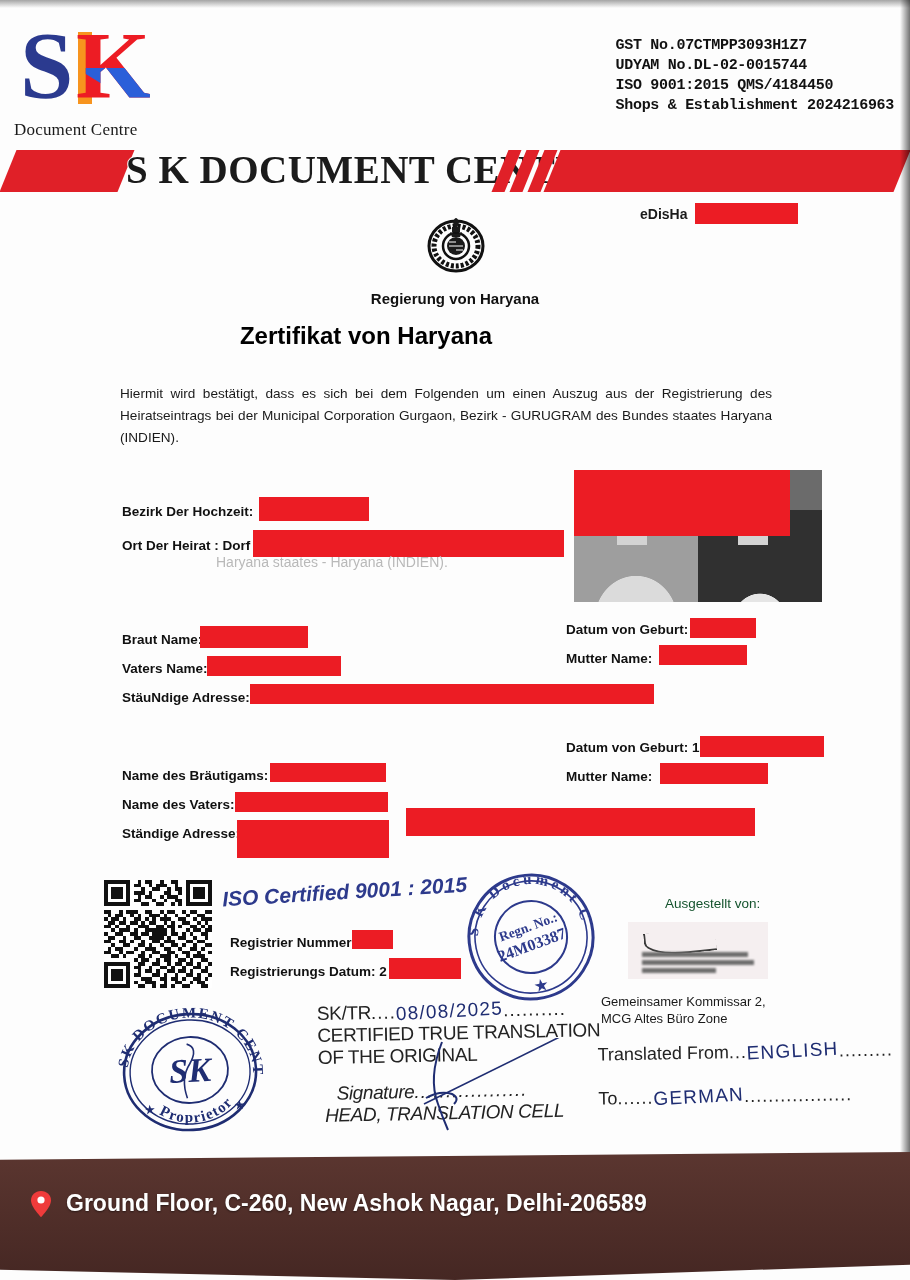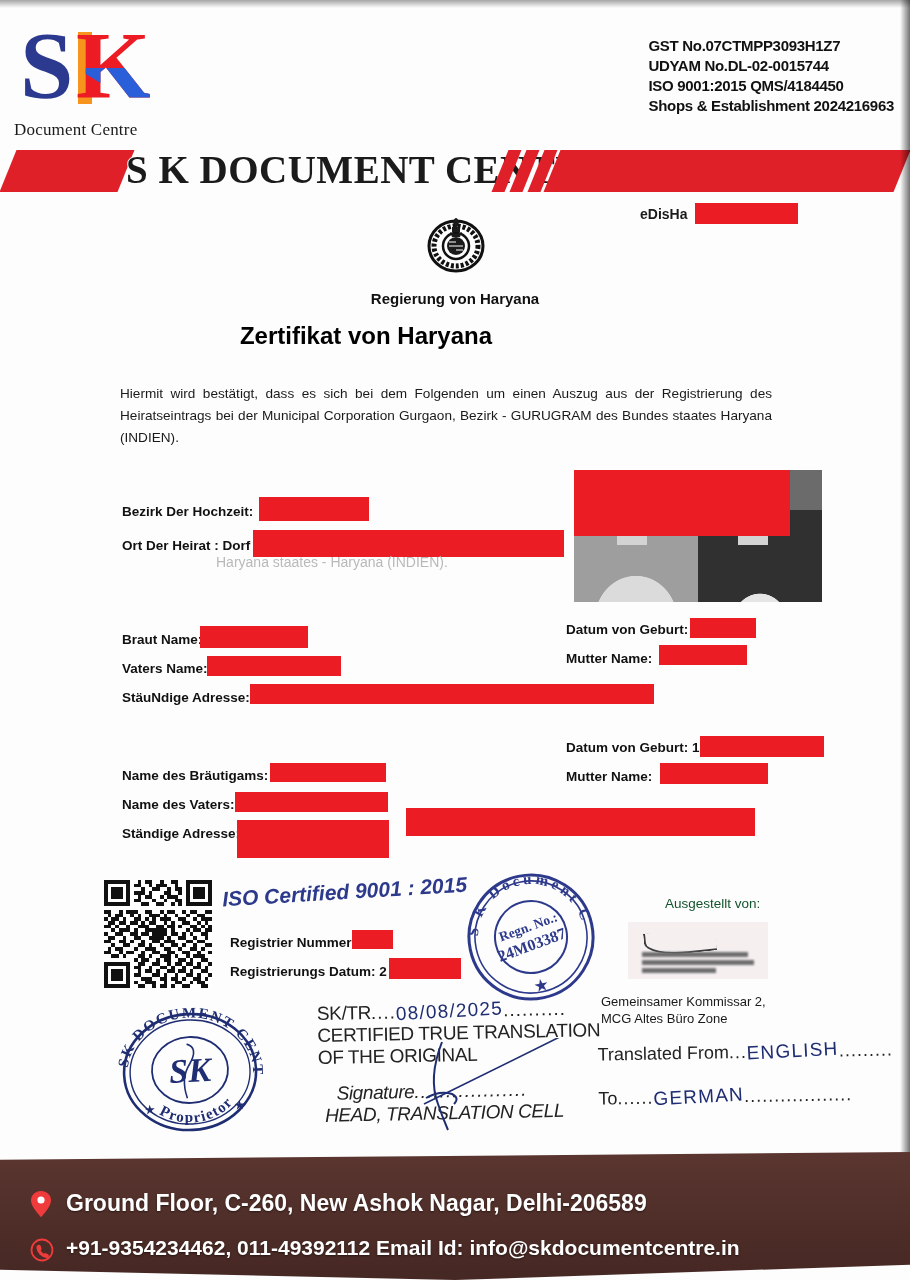--- a/index.html
+++ b/index.html
@@ -85,21 +85,21 @@
     font-family: "Liberation Serif", serif;
     font-size: 17px;
     color: #1a1a1a;
     letter-spacing: .2px;
   }
   #reg-details {
     position: absolute;
     right: 16px;
     top: 36px;
     text-align: left;
-    font-family: Liberation Sans, sans-serif;
+    font-family: Liberation Mono, monospace;
     font-size: 15px;
     font-weight: bold;
     line-height: 20px;
     color: #111;
     letter-spacing: -.3px;
   }
   
   #title-banner {
     position: absolute;
     left: 0;
@@ -837,26 +837,17 @@
   <div id="footer-band">
     <div class="footer-row" id="footer-address">
       <span class="footer-icon">
         <svg width="22" height="28" viewBox="0 0 22 28">
           <path d="M11 1 C5 1 1 5.4 1 10.4 C1 17 11 27 11 27 C11 27 21 17 21 10.4 C21 5.4 17 1 11 1 Z" fill="#ef3b3b"></path>
           <circle cx="11" cy="10" r="3.6" fill="#ffffff"></circle>
         </svg>
       </span>
       <span class="footer-text">Ground Floor, C-260, New Ashok Nagar, Delhi-206589</span>
     </div>
-    <div class="footer-row" id="footer-contact">
-      <span class="footer-icon" style="top:2px;">
-        <svg width="24" height="24" viewBox="0 0 24 24">
-          <circle cx="12" cy="12" r="10.5" fill="none" stroke="#ef3b3b" stroke-width="1.8"></circle>
-          <path d="M8 7 q2.4 -.6 3 1.6 l.5 2 q.2 1 -.8 1.6 q1 2.4 3.1 3.6 q.8 -1 1.8 -.6 l2 .7 q2 .8 1.2 2.8 q-.6 1.4 -2.4 1.2 q-4 -.6 -6.8 -3.4 q-2.8 -2.8 -3.2 -6.8 q-.2 -1.8 1.6 -2.7 z" fill="#ef3b3b"></path>
-        </svg>
-      </span>
-      <span class="footer-text">+91-9354234462, 011-49392112 Email Id: info@skdocumentcentre.in</span>
-    </div>
   </div>
 
   <div class="edge-shadow-right"></div>
   <div class="edge-shadow-top"></div>
 </div>
 
 </body></html>

